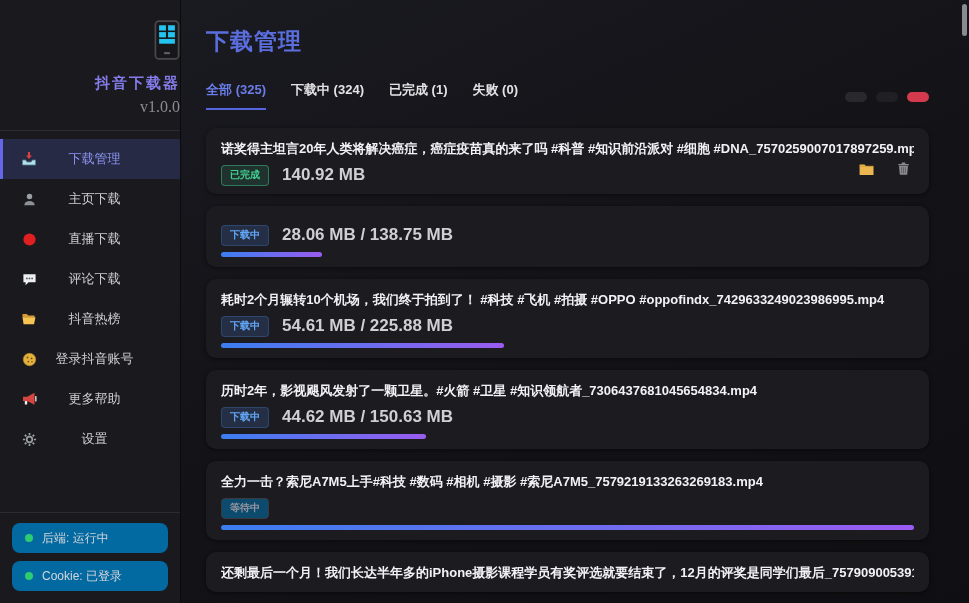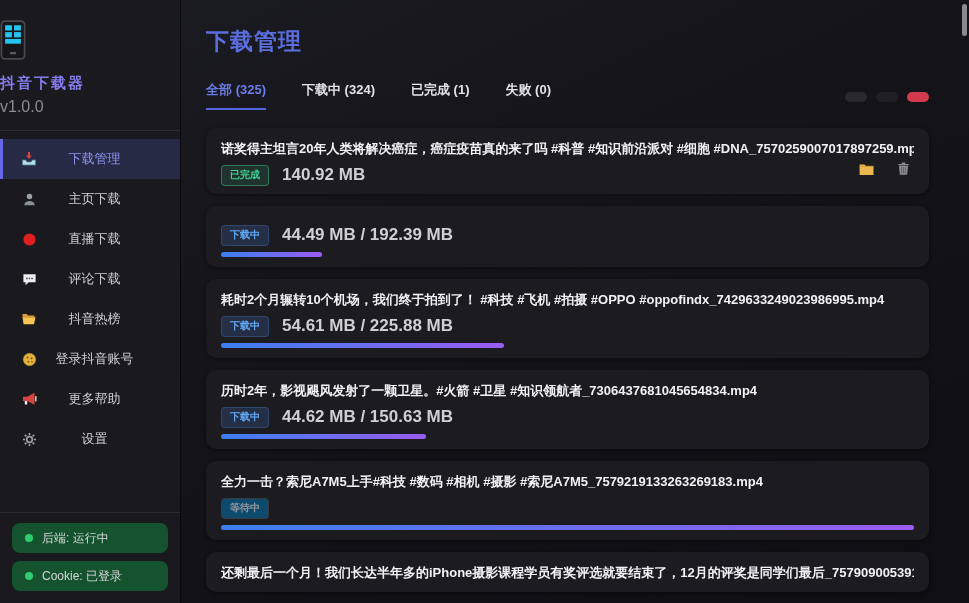--- a/index.html
+++ b/index.html
@@ -3,38 +3,38 @@
 <meta charset="utf-8">
 <style>
   * { margin:0; padding:0; box-sizing:border-box; }
   html,body { width:969px; height:603px; overflow:hidden; }
   body {
     font-family:"Liberation Sans","DejaVu Sans",sans-serif;
     background:#121216; color:#e5e5e8; display:flex;
   }
   
   .sidebar { width:181px; flex:none; background:#1a1a1e; display:flex; flex-direction:column; border-right:1px solid #0b0b0e; }
-  .logo-area { padding:20px 0 14px; text-align:left; border-bottom:1px solid #2b2b30; }
+  .logo-area { padding:20px 0 14px; text-align:right; border-bottom:1px solid #2b2b30;font-family:Liberation Serif, serif; }
   .logo-icon { display:inline-block; }
   .app-name { margin-top:10px; font-size:15px; font-weight:bold; letter-spacing:2px; color:#857cec; }
   .version { margin-top:5px; font-size:16px; color:#8b8b92; }
   .menu { flex:1; overflow:hidden; padding-top:8px; }
   .menu-item { height:40px; display:flex; align-items:center; padding:0 14px; cursor:pointer; color:#cfcfd4; font-size:13px; border-left:3px solid transparent; }
   .menu-item.active { background:#262a44; border-left-color:#6468e8; color:#8d95f2; }
   .mi-icon { width:24px; display:flex; justify-content:center; align-items:center; }
   .mi-label { flex:1; text-align:center; padding-right:18px; }
   .status-area { padding:10px 12px 12px; border-top:1px solid #2b2b30; background:#1a1a1e; display:flex; flex-direction:column; gap:8px; }
-  .status-pill { background:#14532d; border-radius:8px; height:30px; display:flex; align-items:center; gap:9px; padding:0 13px; font-size:12px; color:#d6d6da; }
+  .status-pill { background:#0369a1; border-radius:8px; height:30px; display:flex; align-items:center; gap:9px; padding:0 13px; font-size:12px; color:#d6d6da; }
   .dot { width:8px; height:8px; border-radius:50%; background:#2ecc71; flex:none; }
   
   .main { flex:1; position:relative; padding:0 40px 0 25px; overflow:hidden;
           background:linear-gradient(155deg,#1a1a21 0%,#131318 45%,#0f0f13 100%); }
   .page-title { margin-top:26px; font-size:23px; font-weight:bold; color:#5b6ede; letter-spacing:1px; }
   .tabs-row { display:flex; align-items:flex-end; margin-top:24px; }
-  .tabs { display:flex; gap:36px; flex:1;text-align:center; }
+  .tabs { display:flex; gap:25px; flex:1;text-align:center; }
   .tab { font-size:13px; font-weight:600; color:#e3e3e6; padding-bottom:9px; border-bottom:2px solid transparent; cursor:pointer; white-space:nowrap; }
   .tab.active { color:#6a7de8; border-bottom-color:#5567e0; }
   .actions { display:flex; gap:9px; padding-bottom:8px; }
   .btn { font-size:11px; font-weight:600; padding:5px 11px; border-radius:5px; border:none; cursor:pointer; white-space:nowrap; }
   .btn.dark { background:#28282d; color:#ececef; }
   .btn.disabled { background:#1f1f24; color:#55555d; cursor:default; }
   .btn.danger { background:#d43a4e; color:#ffffff; }
   .list { margin-top:18px; display:flex; flex-direction:column; gap:12px; }
   .card { background:#1c1c20; border-radius:10px; padding:12px 15px 10px; position:relative; box-shadow:0 1px 4px rgba(0,0,0,.45); }
   .card-title { font-size:13px; font-weight:700; color:#f2f2f4; white-space:nowrap; overflow:hidden; }
@@ -215,21 +215,21 @@
               <g stroke="#55555a" stroke-width=".8">
                 <path d="M6 6v6.5M8 6v6.5M10 6v6.5"></path>
               </g>
             </svg>
           </span>
         </div>
   </div>
       <div class="card">
     <div class="meta">
       <span class="badge downloading">下载中</span>
-      <span class="size">44.49 MB / 192.39 MB</span>
+      <span class="size">28.06 MB / 138.75 MB</span>
     </div>
     <div class="bar" style="width: 14.6%;"></div>
 
   </div>
       <div class="card">
     <div class="card-title">耗时2个月辗转10个机场，我们终于拍到了！ #科技 #飞机 #拍摄 #OPPO #oppofindx_7429633249023986995.mp4</div>
     <div class="meta">
       <span class="badge downloading">下载中</span>
       <span class="size">54.61 MB / 225.88 MB</span>
     </div>

